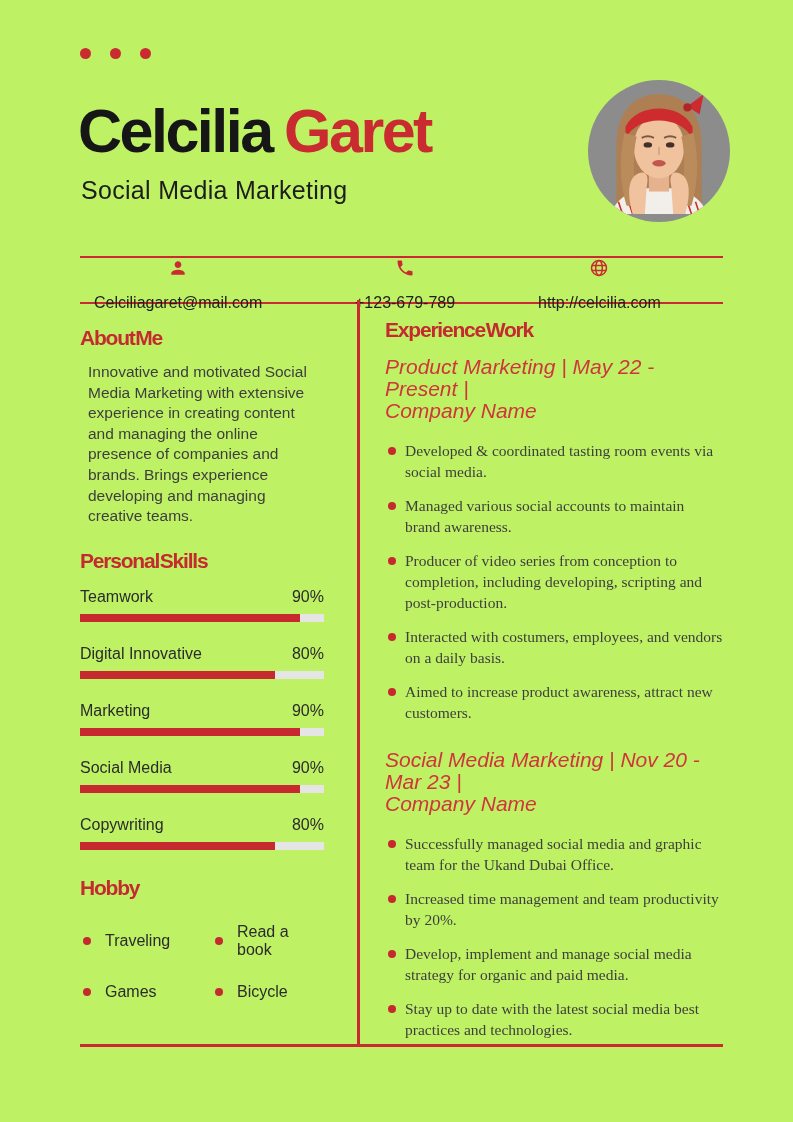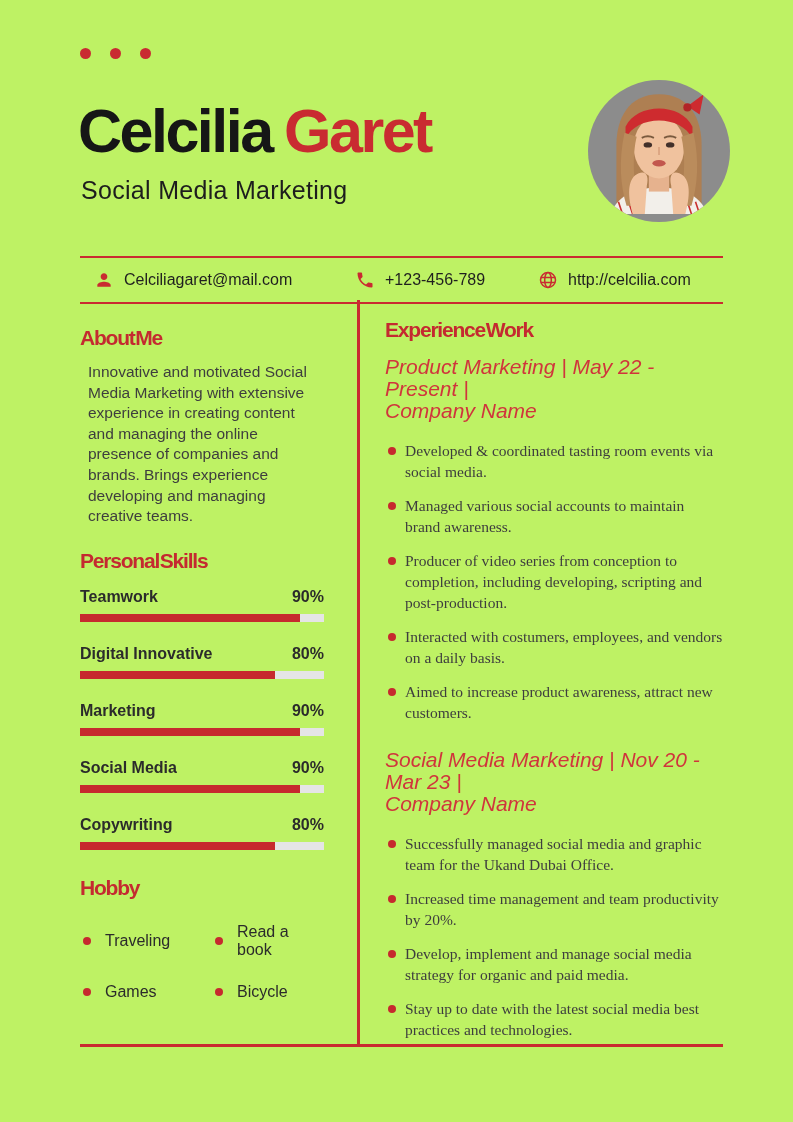--- a/index.html
+++ b/index.html
@@ -11,38 +11,38 @@
   
   .name{position:absolute;left:78px;top:96px;font-size:61px;font-weight:800;
         letter-spacing:-2.5px;word-spacing:-2px;color:#161616;white-space:nowrap;}
   .name .last{color:#c92b31;}
   .subtitle{position:absolute;left:81px;top:176px;font-size:25px;color:#1d1d1d;letter-spacing:.3px;}
   .photo{position:absolute;left:588px;top:80px;width:142px;height:142px;border-radius:50%;overflow:hidden;}
   .photo svg{display:block;width:100%;height:100%;}
   
   .contact{position:absolute;left:80px;top:256px;width:643px;height:44px;
            border-top:2.5px solid #c92b31;border-bottom:2.5px solid #c92b31;}
-  .c-item{position:absolute;top:0;bottom:0;display:flex;align-items:center;gap:10px;
-          font-size:16px;color:#1f1f1f;}
+  .c-item{position:absolute;top:0;bottom:0;display:flex;align-items:center;gap:16px;
+          font-size:16px;color:#1f1f1f;flex-direction:column;}
   .c-email{left:14px;} .c-phone{left:275px;} .c-web{left:458px;}
   .cicon{width:20px;height:20px;display:inline-flex;}
   .cicon svg{width:20px;height:20px;}
   
   .vdivider{position:absolute;left:357px;top:300px;width:2.5px;height:744px;background:#c92b31;}
   .bottomline{position:absolute;left:80px;top:1044px;width:643px;height:2.5px;background:#c92b31;}
   
   .col-left{position:absolute;left:80px;top:326px;width:244px;}
   .col-right{position:absolute;left:385px;top:318px;width:338px;}
   .sec-title{font-size:21px;font-weight:800;color:#c42a30;letter-spacing:-1.2px;word-spacing:-4px;line-height:1.1;}
   .about-text{margin-top:13px;font-size:15.5px;line-height:20.6px;color:#3e3e3e;margin-left:8px;}
   
   .skills-title{margin-top:22px;}
   .skill{margin-top:16px;margin-bottom:23px;}
   .skill-top{display:flex;justify-content:space-between;align-items:flex-start;
-             font-size:16px;color:#2b2b2b;margin-bottom:8px;font-weight:bold;}
+             font-size:16px;color:#2b2b2b;margin-bottom:8px;}
   .track{position:relative;width:100%;height:8px;background:#e5e5e5;}
   .fill{position:absolute;left:0;top:0;height:8px;background:#c62a2e;}
   
   .hobby-title{margin-top:26px;}
   .hobby-grid{margin-top:24px;display:grid;grid-template-columns:132px auto;row-gap:24px;}
   .hobby-item{display:flex;align-items:center;gap:14px;font-size:16px;color:#2b2b2b;padding-left:3px;}
   .bdot{flex:0 0 auto;width:8px;height:8px;border-radius:50%;background:#c62a2e;}
   
   .job-head{margin-top:15px;font-size:21px;line-height:22px;font-style:italic;color:#d0353c;}
   .job2{margin-top:26px;}
@@ -100,21 +100,21 @@
           </svg>
       </span>
       <span>Celciliagaret@mail.com</span>
     </div>
     <div class="c-item c-phone">
       <span class="cicon">
         <svg viewBox="0 0 24 24" fill="#c92b31">
             <path d="M6.62 10.79c1.44 2.83 3.76 5.14 6.59 6.59l2.2-2.2c.27-.27.67-.36 1.02-.24 1.12.37 2.33.57 3.57.57.55 0 1 .45 1 1V20c0 .55-.45 1-1 1-9.39 0-17-7.61-17-17 0-.55.45-1 1-1h3.5c.55 0 1 .45 1 1 0 1.25.2 2.45.57 3.57.11.35.03.74-.25 1.02l-2.2 2.2z"></path>
           </svg>
       </span>
-      <span>+123-456-789</span>
+      <span>+123-679-789</span>
     </div>
     <div class="c-item c-web">
       <span class="cicon">
         <svg viewBox="0 0 24 24" fill="none" stroke="#c92b31" stroke-width="1.8">
           <circle cx="12" cy="12" r="9"></circle>
           <ellipse cx="12" cy="12" rx="4" ry="9"></ellipse>
           <path d="M3.5 9h17M3.5 15h17"></path>
         </svg>
       </span>
       <span>http://celcilia.com</span>

